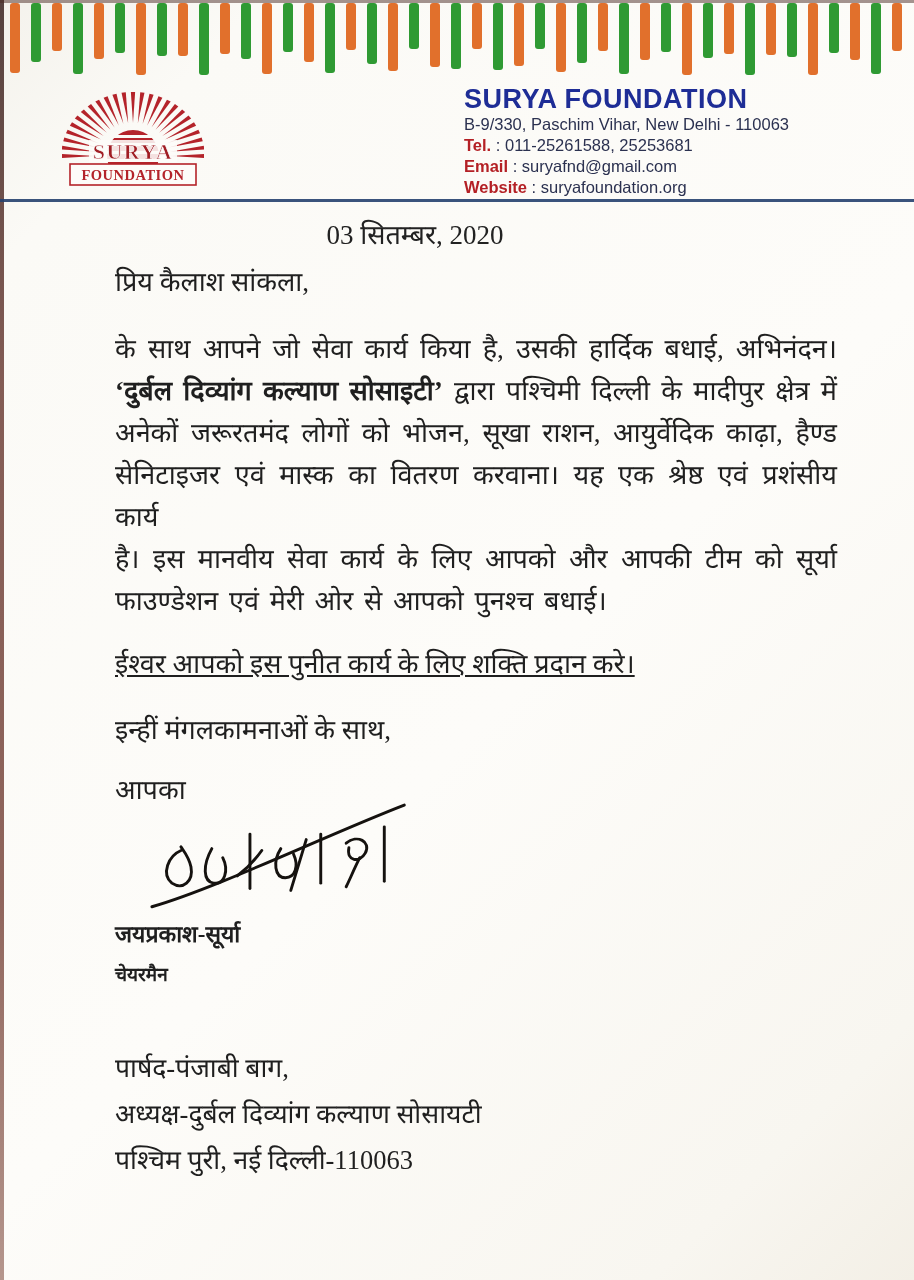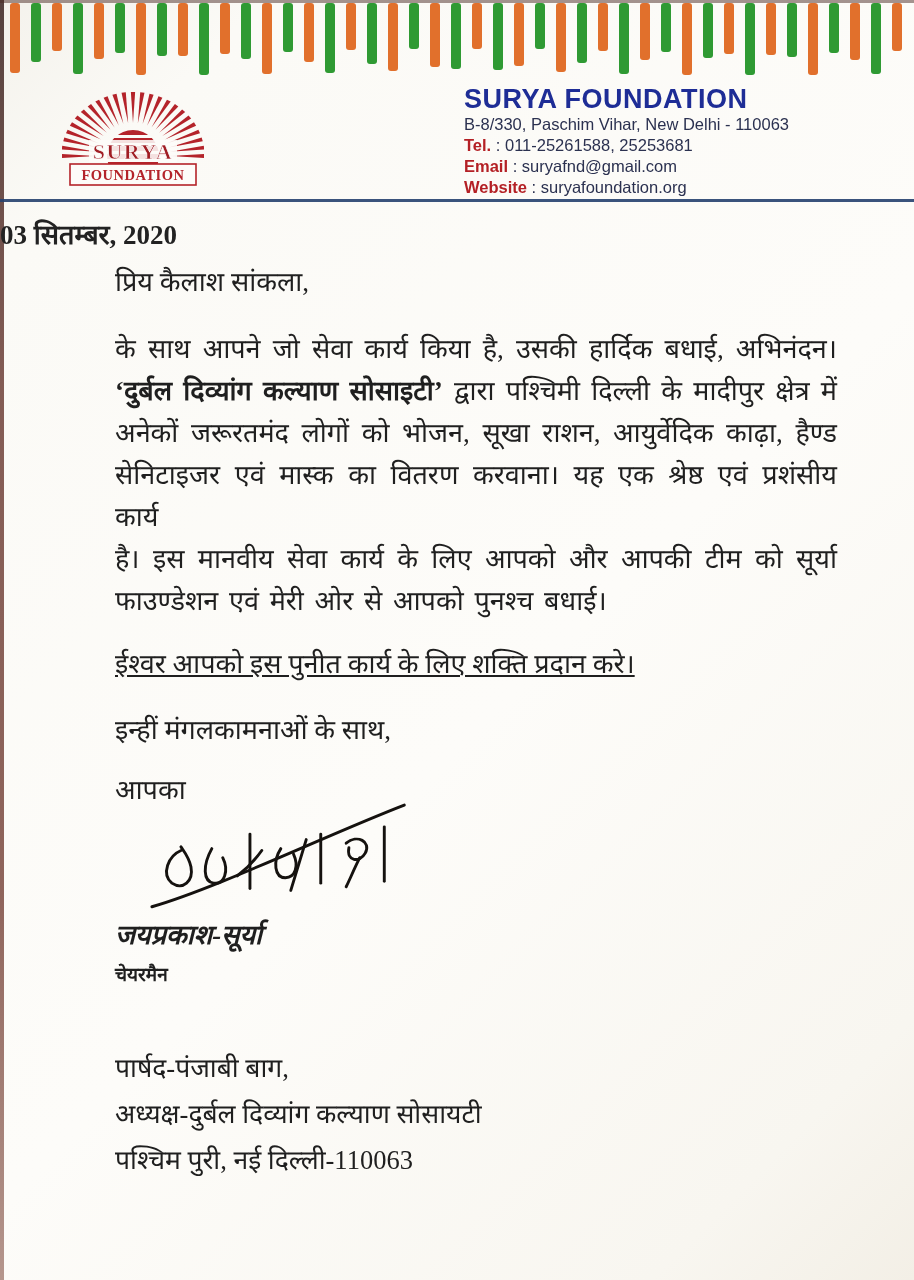--- a/index.html
+++ b/index.html
@@ -28,31 +28,31 @@
   .logo{width:142px;height:106px;flex:none;}
   .hinfo{width:370px;margin-right:18px;text-align:left;}
   .org-name{font-family:"Liberation Sans","DejaVu Sans",sans-serif;font-weight:bold;
     font-size:27px;color:#1e2d96;letter-spacing:.5px;line-height:30px;}
   .hline{font-size:16.5px;color:#2b3150;line-height:21px;font-family:"Liberation Sans","DejaVu Sans",sans-serif;}
   .hline .lbl{color:#b42025;font-weight:bold;}
   .hline .sep{color:#2b3150;}
   .rule{position:absolute;left:0;top:199px;width:914px;height:3px;background:#25406e;opacity:.9;}
 
   
-  .date-row{position:absolute;left:0;top:215px;width:830px;text-align:left;font-size:27px;color:#222;font-weight:bold;}
+  .date-row{position:absolute;left:0;top:215px;width:830px;text-align:center;font-size:27px;color:#222;}
   .lbody{position:absolute;left:115px;top:262px;width:722px;color:#1f1f1f;font-size:27px;}
   .salutation{margin:0 0 0 0;line-height:40px;}
   .para1{margin-top:26px;line-height:42px;word-spacing:4px;}
   .jline{text-align:justify;text-align-last:justify;}
   .b{font-weight:bold;}
   .para2{margin-top:22px;line-height:40px;text-decoration:underline;}
   .closing{margin-top:26px;line-height:40px;}
   .yours{margin-top:20px;line-height:40px;}
   .sig-wrap{margin-top:-14px;margin-left:14px;width:300px;height:118px;}
-  .sig-name{margin-top:-6px;font-weight:bold;line-height:40px;font-size:27px;font-style:italic;}
+  .sig-name{margin-top:-6px;font-weight:bold;line-height:40px;font-size:23px;}
   .sig-title{font-weight:bold;line-height:40px;font-size:19px;}
   .recipient{margin-top:50px;font-size:26.5px;line-height:46px;}
 </style>
 </head>
 <body>
 
 <div class="page">
   <div class="edge-left"></div>
   <div class="edge-top"></div>
 
@@ -145,21 +145,21 @@
         <rect x="30" y="86" width="82" height="5" fill="#b4232a"></rect>
       </g>
       <rect x="27" y="56" width="88" height="22" fill="#fdfcf9" opacity="0.88"></rect>
       <text id="logo-line1" x="71" y="75" text-anchor="middle" font-family="Liberation Serif, DejaVu Serif, serif" font-weight="bold" font-size="22" fill="#a01d24" stroke="#ffffff" stroke-width="0.6" letter-spacing="1.5">SURYA</text>
       <rect x="8" y="80" width="126" height="21" fill="#fdfcf9" stroke="#b4232a" stroke-width="1.6"></rect>
       <text id="logo-line2" x="71" y="96" text-anchor="middle" font-family="Liberation Serif, DejaVu Serif, serif" font-weight="bold" font-size="14.5" fill="#b4232a" letter-spacing="0.5">FOUNDATION</text>
     </svg>
 
     <div class="hinfo">
       <div class="org-name">SURYA FOUNDATION</div>
-      <div class="hline">B-8/330, Paschim Vihar, New Delhi - 110063</div>
+      <div class="hline">B-9/330, Paschim Vihar, New Delhi - 110063</div>
       <div class="hline">
         <span class="lbl">Tel.</span>
         <span class="sep"> : </span>
         <span>011-25261588, 25253681</span>
       </div>
       <div class="hline">
         <span class="lbl">Email</span>
         <span class="sep"> : </span>
         <span>suryafnd@gmail.com</span>
       </div>

